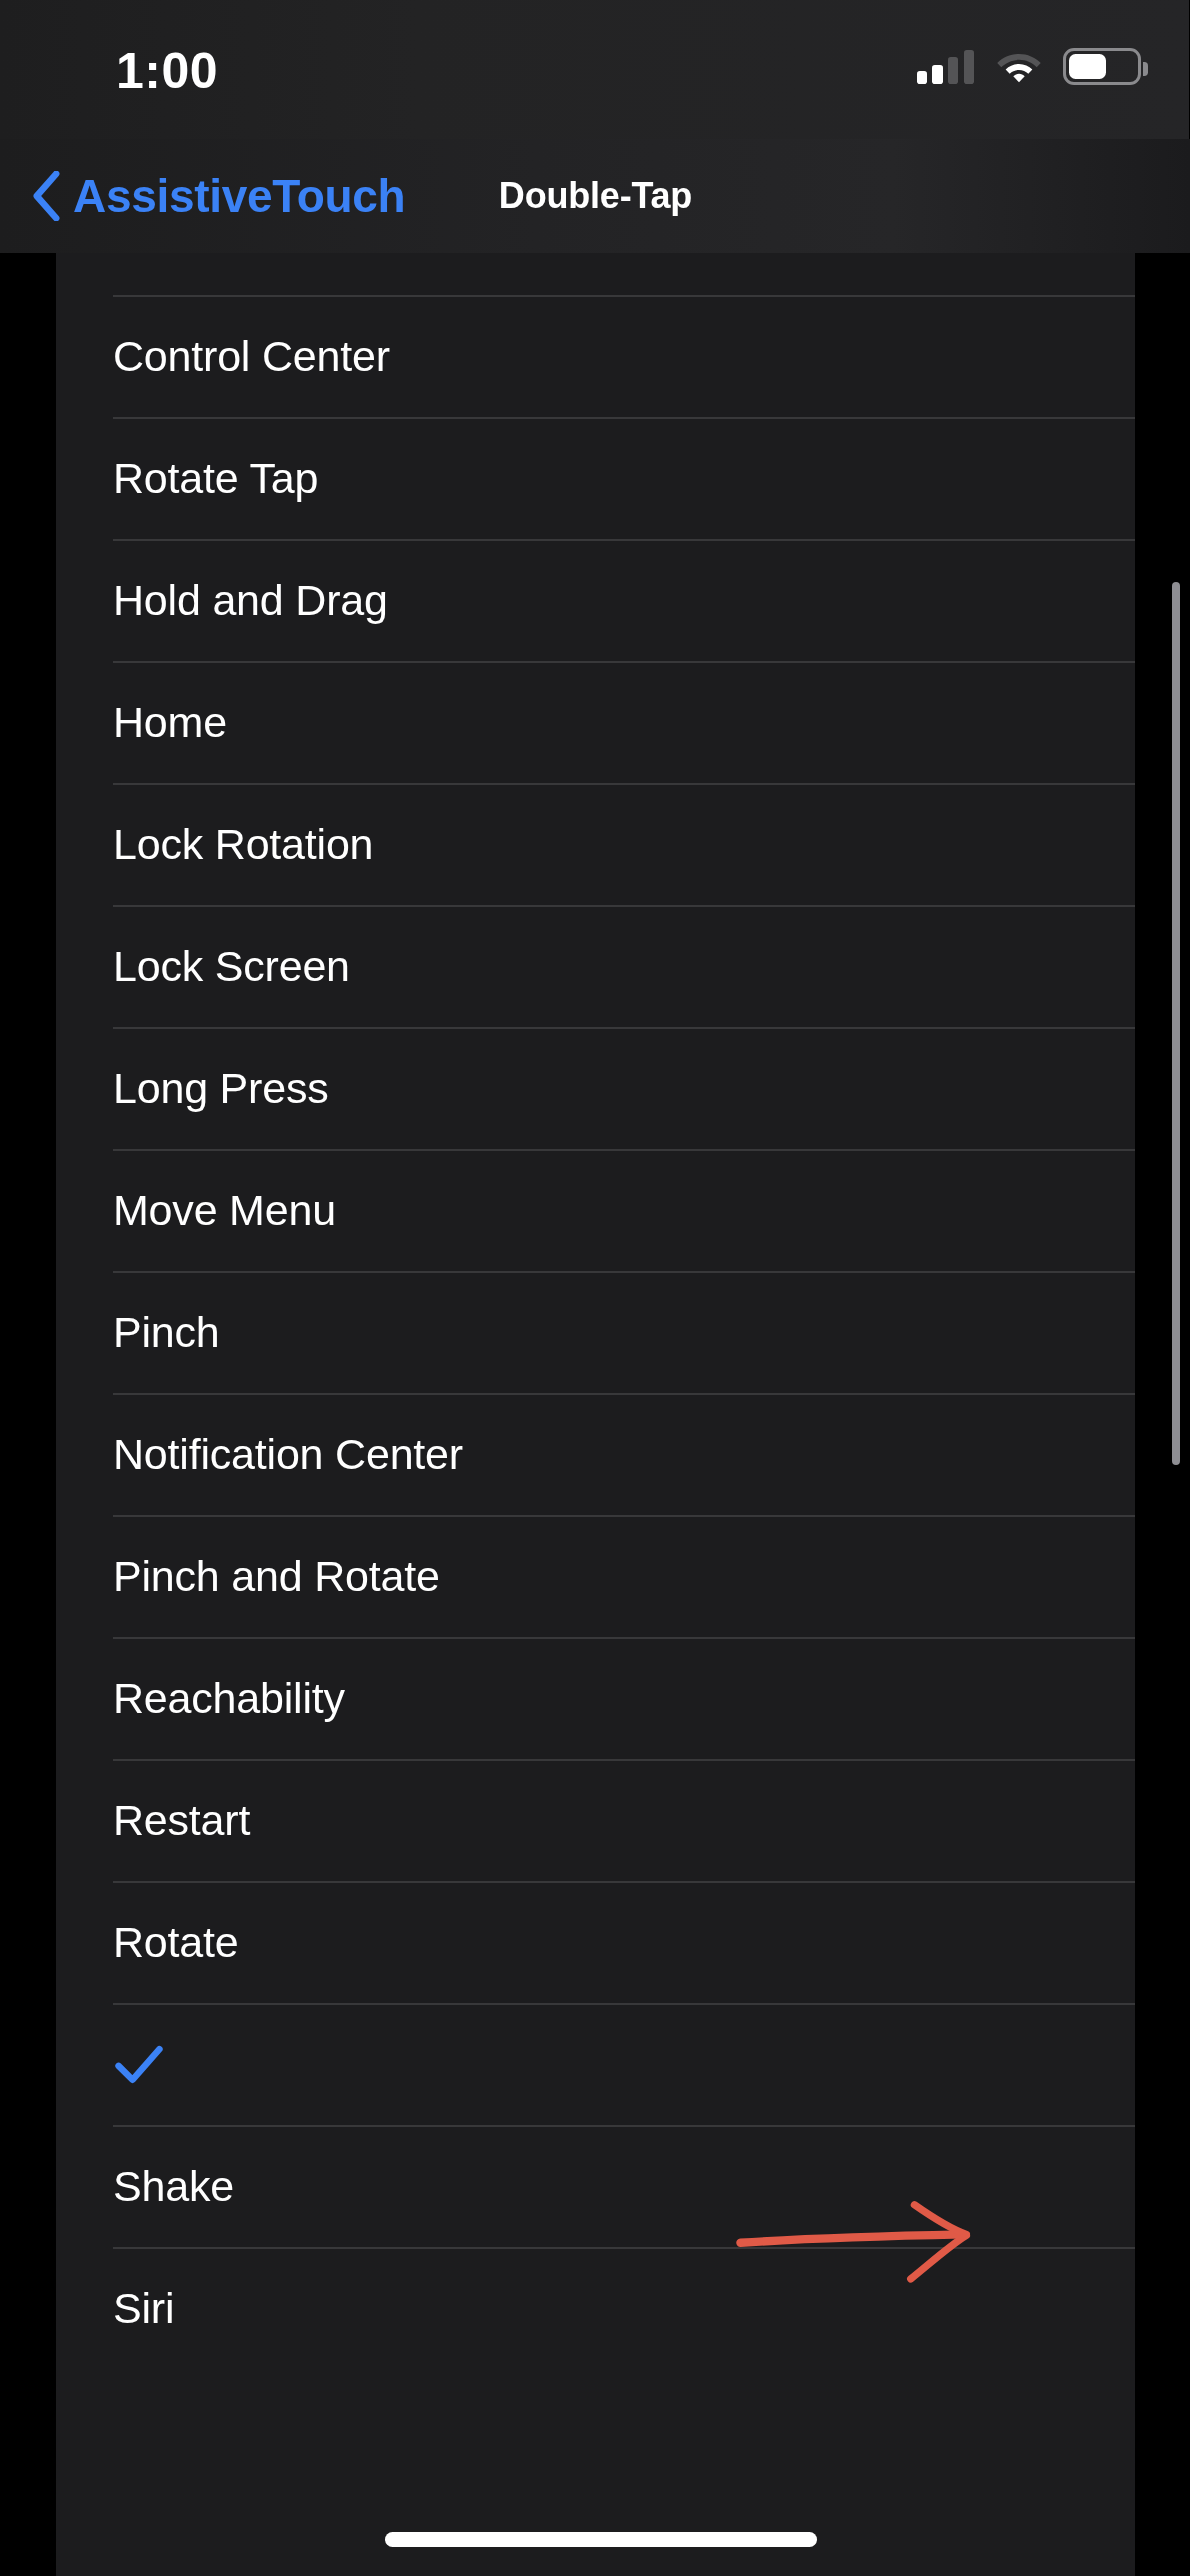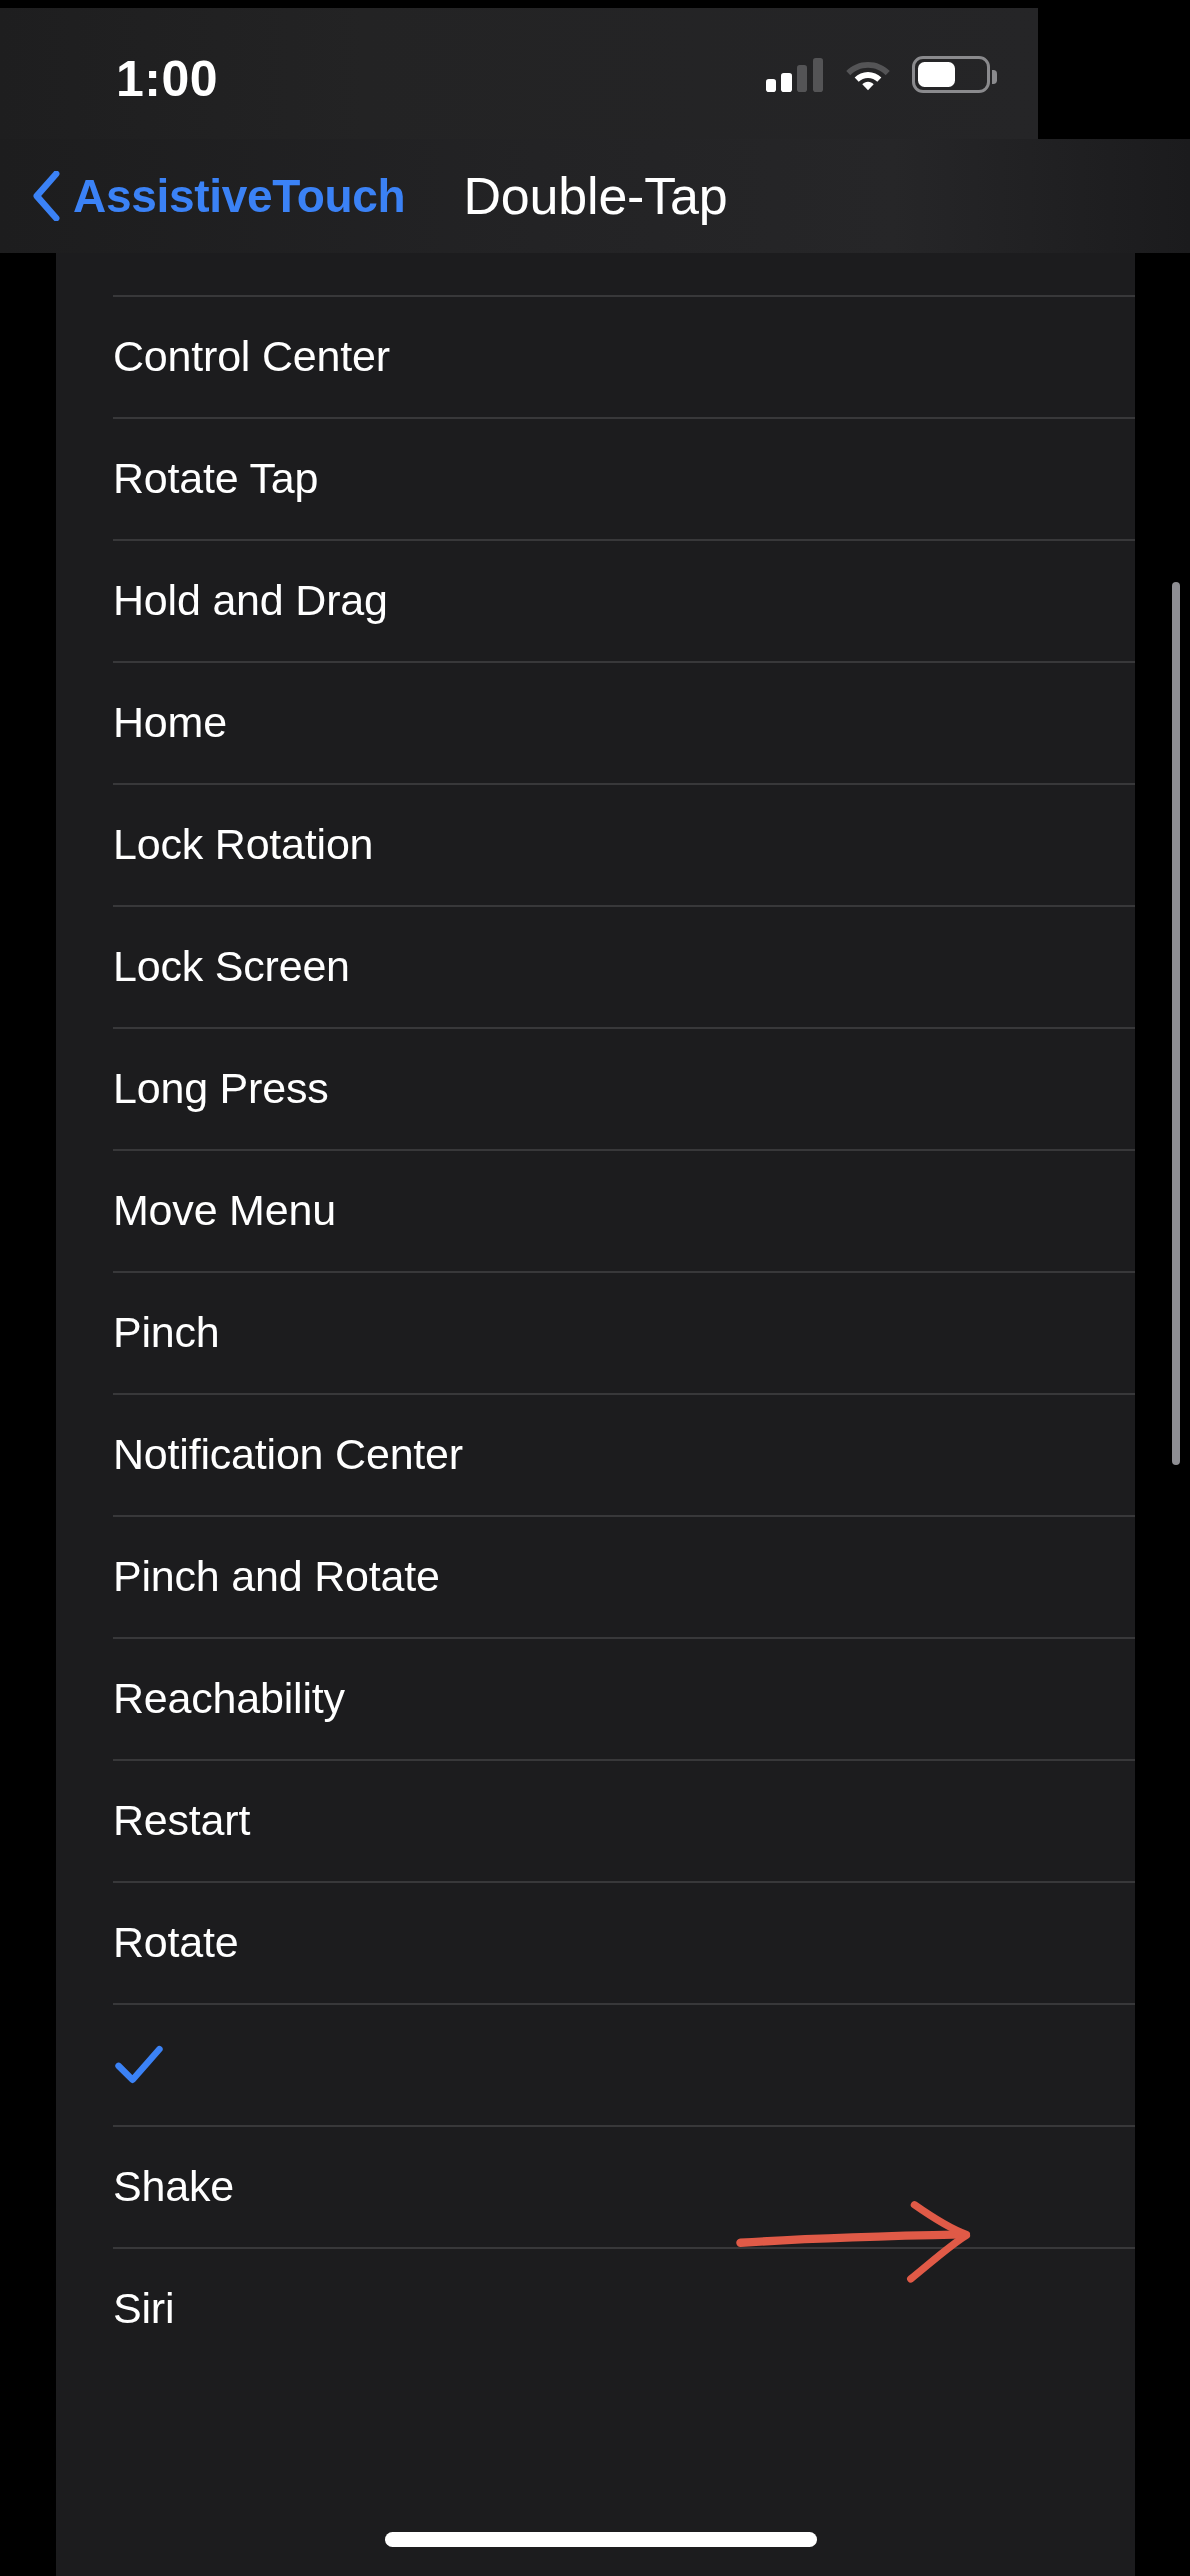--- a/index.html
+++ b/index.html
@@ -18,24 +18,25 @@
   .screen {
     position: relative;
     width: 1191px;
     height: 2576px;
     background: #000000;
   }
 
   
   .statusbar {
     position: absolute;
-    left: 0; top: 8px;
-    width: 1038px;
+    left: 0; top: 0;
+    width: 1141px;
     height: 139px;
     background: linear-gradient(to right, #1e1e1f 0%, #232324 35%, #252527 100%);
+    padding-left: 48px;
   }
   .status-time {
     position: absolute;
     left: 0; top: 43px;
     width: 334px;
     text-align: center;
     color: #ffffff;
     font-size: 50px;
     font-weight: 600;
     letter-spacing: 0.5px;
@@ -122,22 +123,22 @@
   }
   .nav-title {
     position: absolute;
     left: 0; top: 0;
     width: 1191px;
     height: 114px;
     display: flex;
     align-items: center;
     justify-content: center;
     color: #ffffff;
-    font-size: 52px;
-    font-weight: 400;
+    font-size: 36px;
+    font-weight: 700;
     letter-spacing: -0.2px;
     pointer-events: none;
   }
 
   
   .content {
     position: absolute;
     left: 56px;
     top: 253px;
     width: 1079px;

